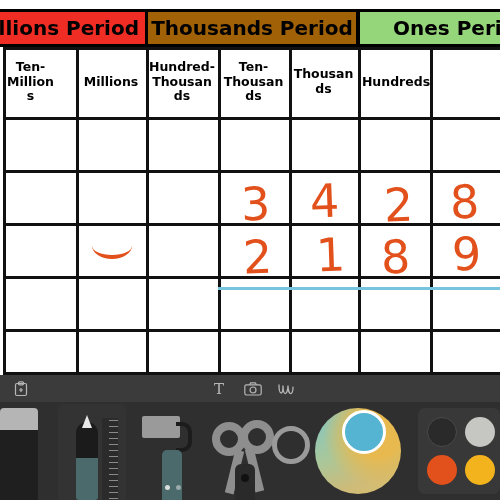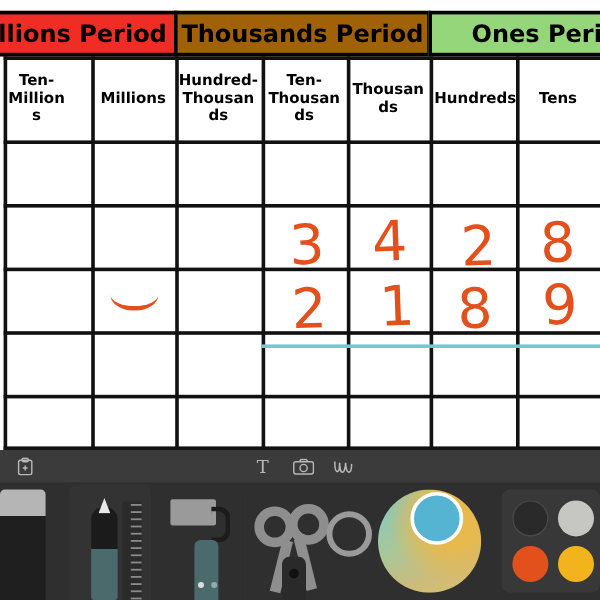--- a/index.html
+++ b/index.html
@@ -215,21 +215,20 @@
       <div class="grow" style="top:282px"></div>
       <div class="grow" style="top:325px"></div>
     </div>
 
     <div class="hdr-cell" style="left:3px;  width:55px;">Ten-Millions</div>
     <div class="hdr-cell" style="left:76px; width:70px;">Millions</div>
     <div class="hdr-cell" style="left:146px;width:72px;">Hundred-Thousands</div>
     <div class="hdr-cell" style="left:218px;width:71px;">Ten-Thousands</div>
     <div class="hdr-cell" style="left:289px;width:69px;">Thousands</div>
     <div class="hdr-cell" style="left:358px;width:76px;">Hundreds</div>
-    <div class="hdr-cell" style="left:430px;width:70px;">Tens</div>
 
     <div class="digit" style="left:241px;top:181px;">3</div>
     <div class="digit" style="left:310px;top:178px;">4</div>
     <div class="digit" style="left:384px;top:182px;">2</div>
     <div class="digit" style="left:450px;top:179px;">8</div>
 
     <div class="dash" style="left:92px;top:243px;"></div>
     <div class="digit" style="left:243px;top:234px;">2</div>
     <div class="digit" style="left:316px;top:232px;">1</div>
     <div class="digit" style="left:381px;top:234px;">8</div>

